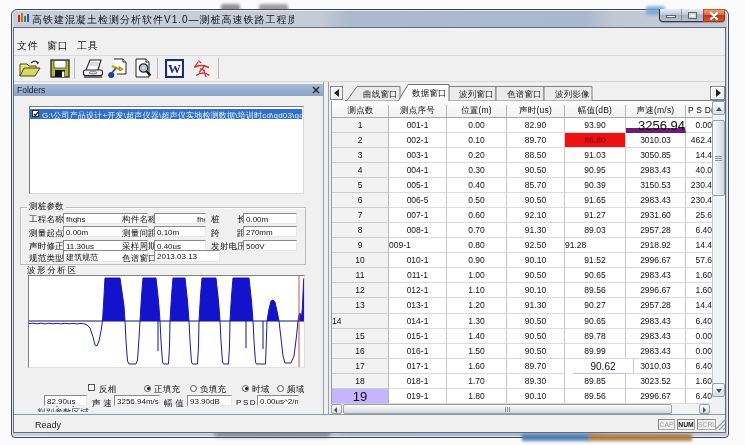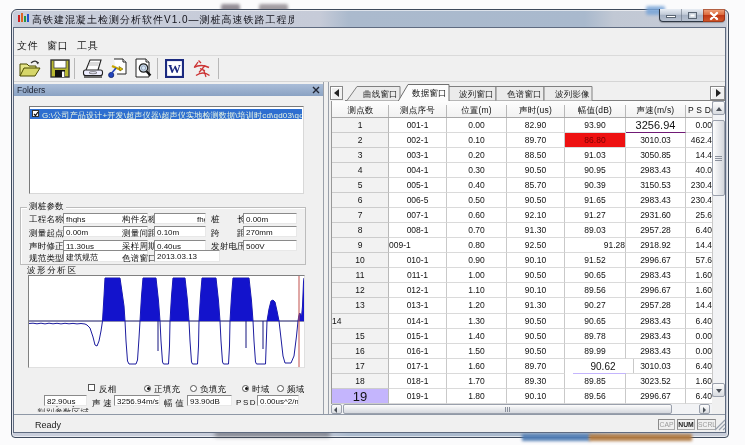--- a/index.html
+++ b/index.html
@@ -224,21 +224,21 @@
 <div class="cjk" style="position:absolute;left:115px;top:4px;width:60px;height:12px;font-size:8.5px;color:#111;text-align:center;border-right:1px solid #b8b8b8;white-space:nowrap;overflow:hidden;">位置(m)</div>
 <div class="cjk" style="position:absolute;left:175px;top:4px;width:58px;height:12px;font-size:8.5px;color:#111;text-align:center;border-right:1px solid #b8b8b8;white-space:nowrap;overflow:hidden;">声时(us)</div>
 <div class="cjk" style="position:absolute;left:233px;top:4px;width:61px;height:12px;font-size:8.5px;color:#111;text-align:center;border-right:1px solid #b8b8b8;white-space:nowrap;overflow:hidden;">幅值(dB)</div>
 <div class="cjk" style="position:absolute;left:294px;top:4px;width:60px;height:12px;font-size:8.5px;color:#111;text-align:center;border-right:1px solid #b8b8b8;white-space:nowrap;overflow:hidden;">声速(m/s)</div>
 <div class="cjk" style="position:absolute;left:354px;top:4px;width:27px;height:12px;font-size:8.5px;color:#111;text-align:left;padding-left:2px;border-right:1px solid #b8b8b8;white-space:nowrap;overflow:hidden;">P S D(us^2/m)</div>
 <div style="position:absolute;left:0;top:16.5px;width:57px;height:15.08px;background:#f2f2f2;border-right:1px solid #b9b9b9;border-bottom:1px solid #cccccc;font-size:8.5px;color:#111;text-align:center;line-height:15.08px;">1</div>
 <div style="position:absolute;left:57px;top:16.5px;width:58px;height:15.08px;border-right:1px solid #c9c9c9;border-bottom:1px solid #dadada;font-size:8.5px;color:#111;text-align:center;line-height:15.08px;">001-1</div>
 <div style="position:absolute;left:115px;top:16.5px;width:60px;height:15.08px;border-right:1px solid #c9c9c9;border-bottom:1px solid #dadada;font-size:8.5px;color:#111;text-align:center;line-height:15.08px;">0.00</div>
 <div style="position:absolute;left:175px;top:16.5px;width:58px;height:15.08px;border-right:1px solid #c9c9c9;border-bottom:1px solid #dadada;font-size:8.5px;color:#111;text-align:center;line-height:15.08px;">82.90</div>
 <div style="position:absolute;left:233px;top:16.5px;width:61px;height:15.08px;border-right:1px solid #c9c9c9;border-bottom:1px solid #dadada;font-size:8.5px;color:#111;text-align:center;line-height:15.08px;">93.90</div>
-<div style="position:absolute;left:294px;top:16.5px;width:60px;height:15.08px;border-right:1px solid #c9c9c9;border-bottom:1px solid #701a75;font-size:11px;color:#111;text-align:center;line-height:15.08px;">3256.94</div>
+<div style="position:absolute;left:294px;top:16.5px;width:60px;height:15.08px;border-right:1px solid #c9c9c9;border-bottom:5px solid #701a75;font-size:13px;color:#111;text-align:right;line-height:15.08px;">3256.94</div>
 <div style="position:absolute;left:354px;top:16.5px;width:27px;height:15.08px;border-right:1px solid #c9c9c9;border-bottom:1px solid #dadada;font-size:8.5px;color:#111;text-align:center;line-height:15.08px;text-align:right;padding-right:0;text-indent:0;overflow:hidden;white-space:nowrap;direction:rtl;">0.00</div>
 <div style="position:absolute;left:0;top:31.58px;width:57px;height:15.08px;background:#f2f2f2;border-right:1px solid #b9b9b9;border-bottom:1px solid #cccccc;font-size:8.5px;color:#111;text-align:center;line-height:15.08px;">2</div>
 <div style="position:absolute;left:57px;top:31.58px;width:58px;height:15.08px;border-right:1px solid #c9c9c9;border-bottom:1px solid #dadada;font-size:8.5px;color:#111;text-align:center;line-height:15.08px;">002-1</div>
 <div style="position:absolute;left:115px;top:31.58px;width:60px;height:15.08px;border-right:1px solid #c9c9c9;border-bottom:1px solid #dadada;font-size:8.5px;color:#111;text-align:center;line-height:15.08px;">0.10</div>
 <div style="position:absolute;left:175px;top:31.58px;width:58px;height:15.08px;border-right:1px solid #c9c9c9;border-bottom:1px solid #dadada;font-size:8.5px;color:#111;text-align:center;line-height:15.08px;">89.70</div>
 <div style="position:absolute;left:233px;top:31.58px;width:61px;height:15.08px;border-right:1px solid #c9c9c9;border-bottom:1px solid #dadada;font-size:8.5px;color:#111;text-align:center;line-height:15.08px;background:#ee1111;color:#7a0000;">86.80</div>
 <div style="position:absolute;left:294px;top:31.58px;width:60px;height:15.08px;border-right:1px solid #c9c9c9;border-bottom:1px solid #dadada;font-size:8.5px;color:#111;text-align:center;line-height:15.08px;">3010.03</div>
 <div style="position:absolute;left:354px;top:31.58px;width:27px;height:15.08px;border-right:1px solid #c9c9c9;border-bottom:1px solid #dadada;font-size:8.5px;color:#111;text-align:center;line-height:15.08px;text-align:right;padding-right:0;text-indent:0;overflow:hidden;white-space:nowrap;direction:rtl;">462.4</div>
 <div style="position:absolute;left:0;top:46.66px;width:57px;height:15.08px;background:#f2f2f2;border-right:1px solid #b9b9b9;border-bottom:1px solid #cccccc;font-size:8.5px;color:#111;text-align:center;line-height:15.08px;">3</div>
 <div style="position:absolute;left:57px;top:46.66px;width:58px;height:15.08px;border-right:1px solid #c9c9c9;border-bottom:1px solid #dadada;font-size:8.5px;color:#111;text-align:center;line-height:15.08px;">003-1</div>
@@ -279,21 +279,21 @@
 <div style="position:absolute;left:57px;top:122.06px;width:58px;height:15.08px;border-right:1px solid #c9c9c9;border-bottom:1px solid #dadada;font-size:8.5px;color:#111;text-align:center;line-height:15.08px;">008-1</div>
 <div style="position:absolute;left:115px;top:122.06px;width:60px;height:15.08px;border-right:1px solid #c9c9c9;border-bottom:1px solid #dadada;font-size:8.5px;color:#111;text-align:center;line-height:15.08px;">0.70</div>
 <div style="position:absolute;left:175px;top:122.06px;width:58px;height:15.08px;border-right:1px solid #c9c9c9;border-bottom:1px solid #dadada;font-size:8.5px;color:#111;text-align:center;line-height:15.08px;">91.30</div>
 <div style="position:absolute;left:233px;top:122.06px;width:61px;height:15.08px;border-right:1px solid #c9c9c9;border-bottom:1px solid #dadada;font-size:8.5px;color:#111;text-align:center;line-height:15.08px;">89.03</div>
 <div style="position:absolute;left:294px;top:122.06px;width:60px;height:15.08px;border-right:1px solid #c9c9c9;border-bottom:1px solid #dadada;font-size:8.5px;color:#111;text-align:center;line-height:15.08px;">2957.28</div>
 <div style="position:absolute;left:354px;top:122.06px;width:27px;height:15.08px;border-right:1px solid #c9c9c9;border-bottom:1px solid #dadada;font-size:8.5px;color:#111;text-align:center;line-height:15.08px;text-align:right;padding-right:0;text-indent:0;overflow:hidden;white-space:nowrap;direction:rtl;">6.40</div>
 <div style="position:absolute;left:0;top:137.14px;width:57px;height:15.08px;background:#f2f2f2;border-right:1px solid #b9b9b9;border-bottom:1px solid #cccccc;font-size:8.5px;color:#111;text-align:center;line-height:15.08px;">9</div>
 <div style="position:absolute;left:57px;top:137.14px;width:58px;height:15.08px;border-right:1px solid #c9c9c9;border-bottom:1px solid #dadada;font-size:8.5px;color:#111;text-align:left;line-height:15.08px;">009-1</div>
 <div style="position:absolute;left:115px;top:137.14px;width:60px;height:15.08px;border-right:1px solid #c9c9c9;border-bottom:1px solid #dadada;font-size:8.5px;color:#111;text-align:center;line-height:15.08px;">0.80</div>
 <div style="position:absolute;left:175px;top:137.14px;width:58px;height:15.08px;border-right:1px solid #c9c9c9;border-bottom:1px solid #dadada;font-size:8.5px;color:#111;text-align:center;line-height:15.08px;">92.50</div>
-<div style="position:absolute;left:233px;top:137.14px;width:61px;height:15.08px;border-right:1px solid #c9c9c9;border-bottom:1px solid #dadada;font-size:8.5px;color:#111;text-align:right;line-height:15.08px;">91.28</div>
+<div style="position:absolute;left:233px;top:137.14px;width:61px;height:15.08px;border-right:1px solid #c9c9c9;border-bottom:1px solid #dadada;font-size:8.5px;color:#111;text-align:left;line-height:15.08px;">91.28</div>
 <div style="position:absolute;left:294px;top:137.14px;width:60px;height:15.08px;border-right:1px solid #c9c9c9;border-bottom:1px solid #dadada;font-size:8.5px;color:#111;text-align:center;line-height:15.08px;">2918.92</div>
 <div style="position:absolute;left:354px;top:137.14px;width:27px;height:15.08px;border-right:1px solid #c9c9c9;border-bottom:1px solid #dadada;font-size:8.5px;color:#111;text-align:center;line-height:15.08px;text-align:right;padding-right:0;text-indent:0;overflow:hidden;white-space:nowrap;direction:rtl;">14.4</div>
 <div style="position:absolute;left:0;top:152.22px;width:57px;height:15.08px;background:#f2f2f2;border-right:1px solid #b9b9b9;border-bottom:1px solid #cccccc;font-size:8.5px;color:#111;text-align:center;line-height:15.08px;">10</div>
 <div style="position:absolute;left:57px;top:152.22px;width:58px;height:15.08px;border-right:1px solid #c9c9c9;border-bottom:1px solid #dadada;font-size:8.5px;color:#111;text-align:center;line-height:15.08px;">010-1</div>
 <div style="position:absolute;left:115px;top:152.22px;width:60px;height:15.08px;border-right:1px solid #c9c9c9;border-bottom:1px solid #dadada;font-size:8.5px;color:#111;text-align:center;line-height:15.08px;">0.90</div>
 <div style="position:absolute;left:175px;top:152.22px;width:58px;height:15.08px;border-right:1px solid #c9c9c9;border-bottom:1px solid #dadada;font-size:8.5px;color:#111;text-align:center;line-height:15.08px;">90.10</div>
 <div style="position:absolute;left:233px;top:152.22px;width:61px;height:15.08px;border-right:1px solid #c9c9c9;border-bottom:1px solid #dadada;font-size:8.5px;color:#111;text-align:center;line-height:15.08px;">91.52</div>
 <div style="position:absolute;left:294px;top:152.22px;width:60px;height:15.08px;border-right:1px solid #c9c9c9;border-bottom:1px solid #dadada;font-size:8.5px;color:#111;text-align:center;line-height:15.08px;">2996.67</div>
 <div style="position:absolute;left:354px;top:152.22px;width:27px;height:15.08px;border-right:1px solid #c9c9c9;border-bottom:1px solid #dadada;font-size:8.5px;color:#111;text-align:center;line-height:15.08px;text-align:right;padding-right:0;text-indent:0;overflow:hidden;white-space:nowrap;direction:rtl;">57.6</div>
 <div style="position:absolute;left:0;top:167.3px;width:57px;height:15.08px;background:#f2f2f2;border-right:1px solid #b9b9b9;border-bottom:1px solid #cccccc;font-size:8.5px;color:#111;text-align:center;line-height:15.08px;">11</div>

